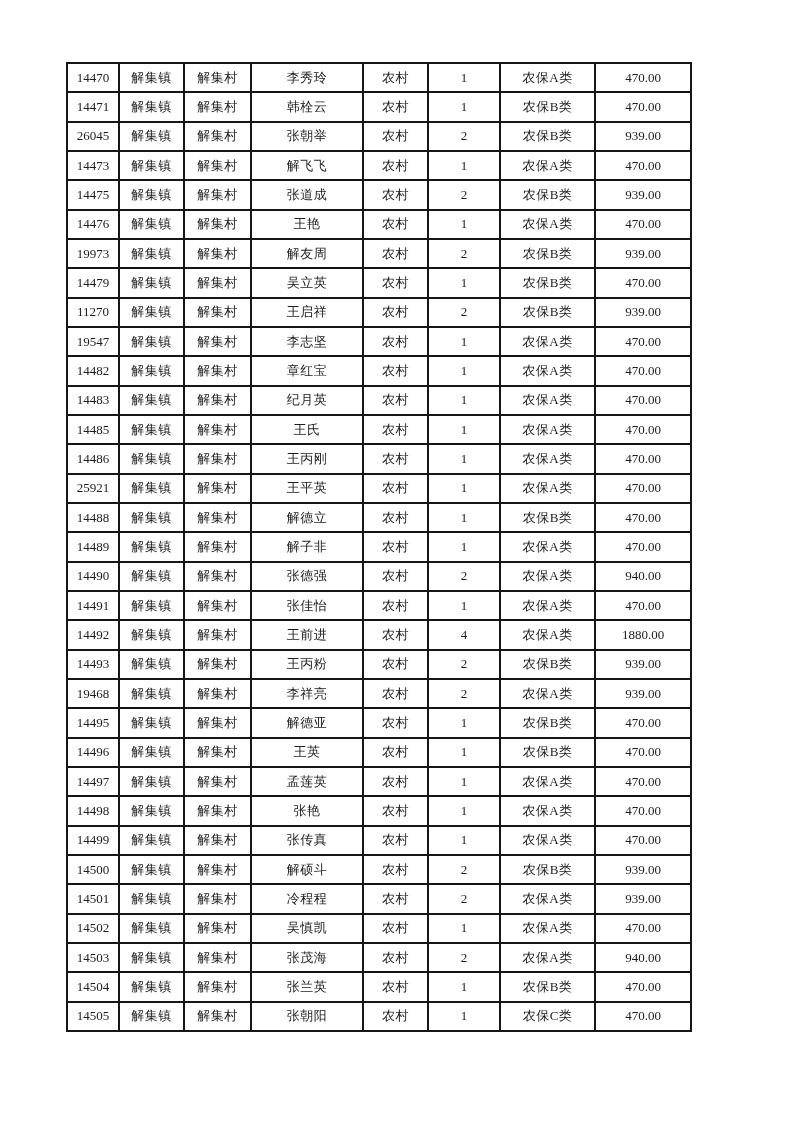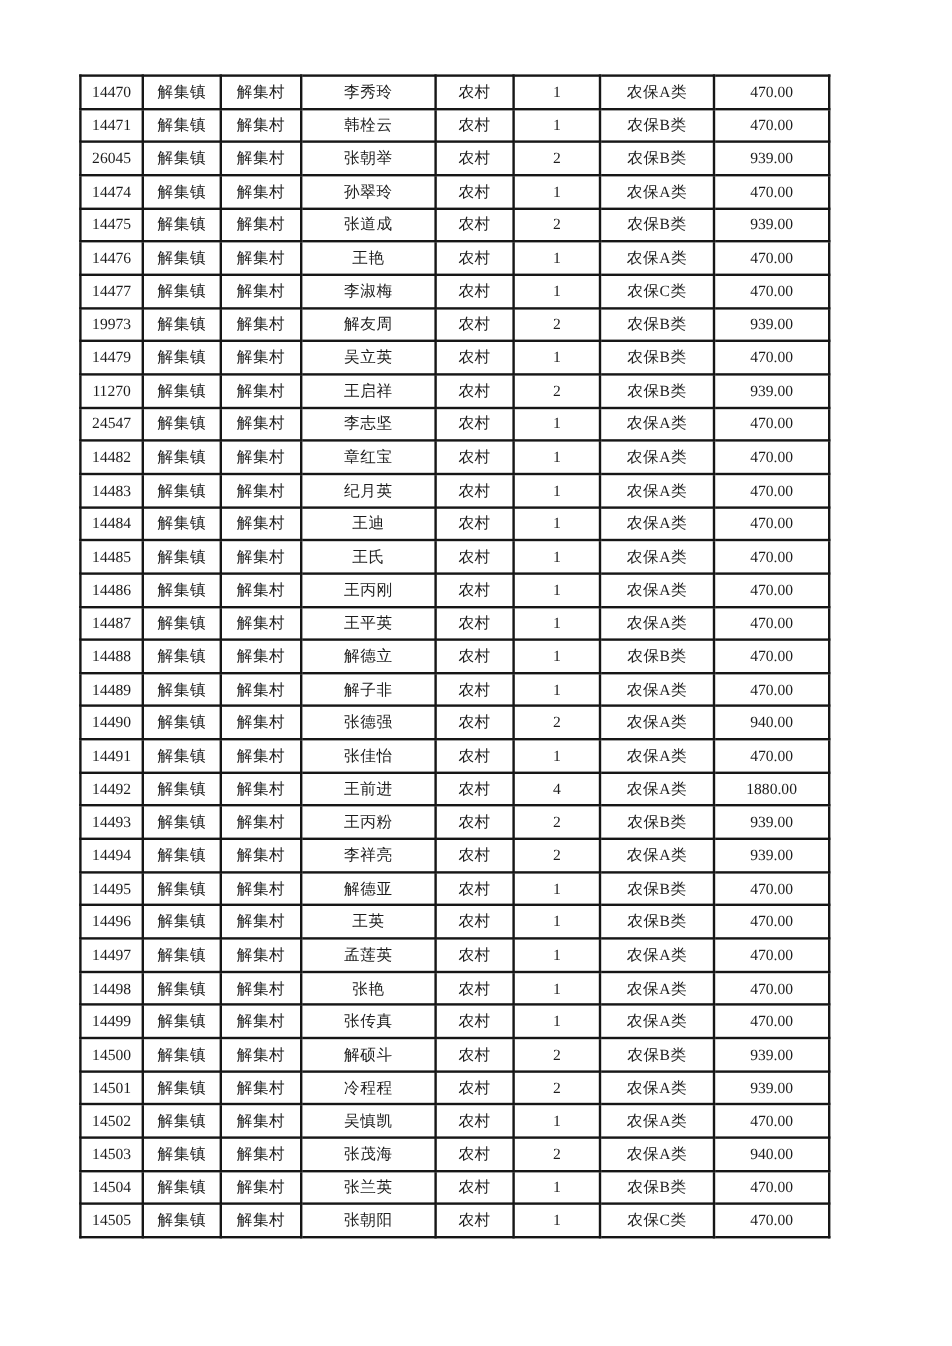--- a/index.html
+++ b/index.html
@@ -81,24 +81,24 @@
           <td class="num">26045</td>
           <td>解集镇</td>
           <td>解集村</td>
           <td>张朝举</td>
           <td>农村</td>
           <td class="num">2</td>
           <td>农保B类</td>
           <td class="num">939.00</td>
         </tr>
         <tr>
-          <td class="num">14474</td>
-          <td>解集镇</td>
-          <td>解集村</td>
-          <td>孙翠玲</td>
+          <td class="num">14473</td>
+          <td>解集镇</td>
+          <td>解集村</td>
+          <td>解飞飞</td>
           <td>农村</td>
           <td class="num">1</td>
           <td>农保A类</td>
           <td class="num">470.00</td>
         </tr>
         <tr>
           <td class="num">14475</td>
           <td>解集镇</td>
           <td>解集村</td>
           <td>张道成</td>
@@ -111,30 +111,20 @@
           <td class="num">14476</td>
           <td>解集镇</td>
           <td>解集村</td>
           <td>王艳</td>
           <td>农村</td>
           <td class="num">1</td>
           <td>农保A类</td>
           <td class="num">470.00</td>
         </tr>
         <tr>
-          <td class="num">14477</td>
-          <td>解集镇</td>
-          <td>解集村</td>
-          <td>李淑梅</td>
-          <td>农村</td>
-          <td class="num">1</td>
-          <td>农保C类</td>
-          <td class="num">470.00</td>
-        </tr>
-        <tr>
           <td class="num">19973</td>
           <td>解集镇</td>
           <td>解集村</td>
           <td>解友周</td>
           <td>农村</td>
           <td class="num">2</td>
           <td>农保B类</td>
           <td class="num">939.00</td>
         </tr>
         <tr>
@@ -151,21 +141,21 @@
           <td class="num">11270</td>
           <td>解集镇</td>
           <td>解集村</td>
           <td>王启祥</td>
           <td>农村</td>
           <td class="num">2</td>
           <td>农保B类</td>
           <td class="num">939.00</td>
         </tr>
         <tr>
-          <td class="num">24547</td>
+          <td class="num">19547</td>
           <td>解集镇</td>
           <td>解集村</td>
           <td>李志坚</td>
           <td>农村</td>
           <td class="num">1</td>
           <td>农保A类</td>
           <td class="num">470.00</td>
         </tr>
         <tr>
           <td class="num">14482</td>
@@ -181,51 +171,41 @@
           <td class="num">14483</td>
           <td>解集镇</td>
           <td>解集村</td>
           <td>纪月英</td>
           <td>农村</td>
           <td class="num">1</td>
           <td>农保A类</td>
           <td class="num">470.00</td>
         </tr>
         <tr>
-          <td class="num">14484</td>
-          <td>解集镇</td>
-          <td>解集村</td>
-          <td>王迪</td>
-          <td>农村</td>
-          <td class="num">1</td>
-          <td>农保A类</td>
-          <td class="num">470.00</td>
-        </tr>
-        <tr>
           <td class="num">14485</td>
           <td>解集镇</td>
           <td>解集村</td>
           <td>王氏</td>
           <td>农村</td>
           <td class="num">1</td>
           <td>农保A类</td>
           <td class="num">470.00</td>
         </tr>
         <tr>
           <td class="num">14486</td>
           <td>解集镇</td>
           <td>解集村</td>
           <td>王丙刚</td>
           <td>农村</td>
           <td class="num">1</td>
           <td>农保A类</td>
           <td class="num">470.00</td>
         </tr>
         <tr>
-          <td class="num">14487</td>
+          <td class="num">25921</td>
           <td>解集镇</td>
           <td>解集村</td>
           <td>王平英</td>
           <td>农村</td>
           <td class="num">1</td>
           <td>农保A类</td>
           <td class="num">470.00</td>
         </tr>
         <tr>
           <td class="num">14488</td>
@@ -281,21 +261,21 @@
           <td class="num">14493</td>
           <td>解集镇</td>
           <td>解集村</td>
           <td>王丙粉</td>
           <td>农村</td>
           <td class="num">2</td>
           <td>农保B类</td>
           <td class="num">939.00</td>
         </tr>
         <tr>
-          <td class="num">14494</td>
+          <td class="num">19468</td>
           <td>解集镇</td>
           <td>解集村</td>
           <td>李祥亮</td>
           <td>农村</td>
           <td class="num">2</td>
           <td>农保A类</td>
           <td class="num">939.00</td>
         </tr>
         <tr>
           <td class="num">14495</td>

